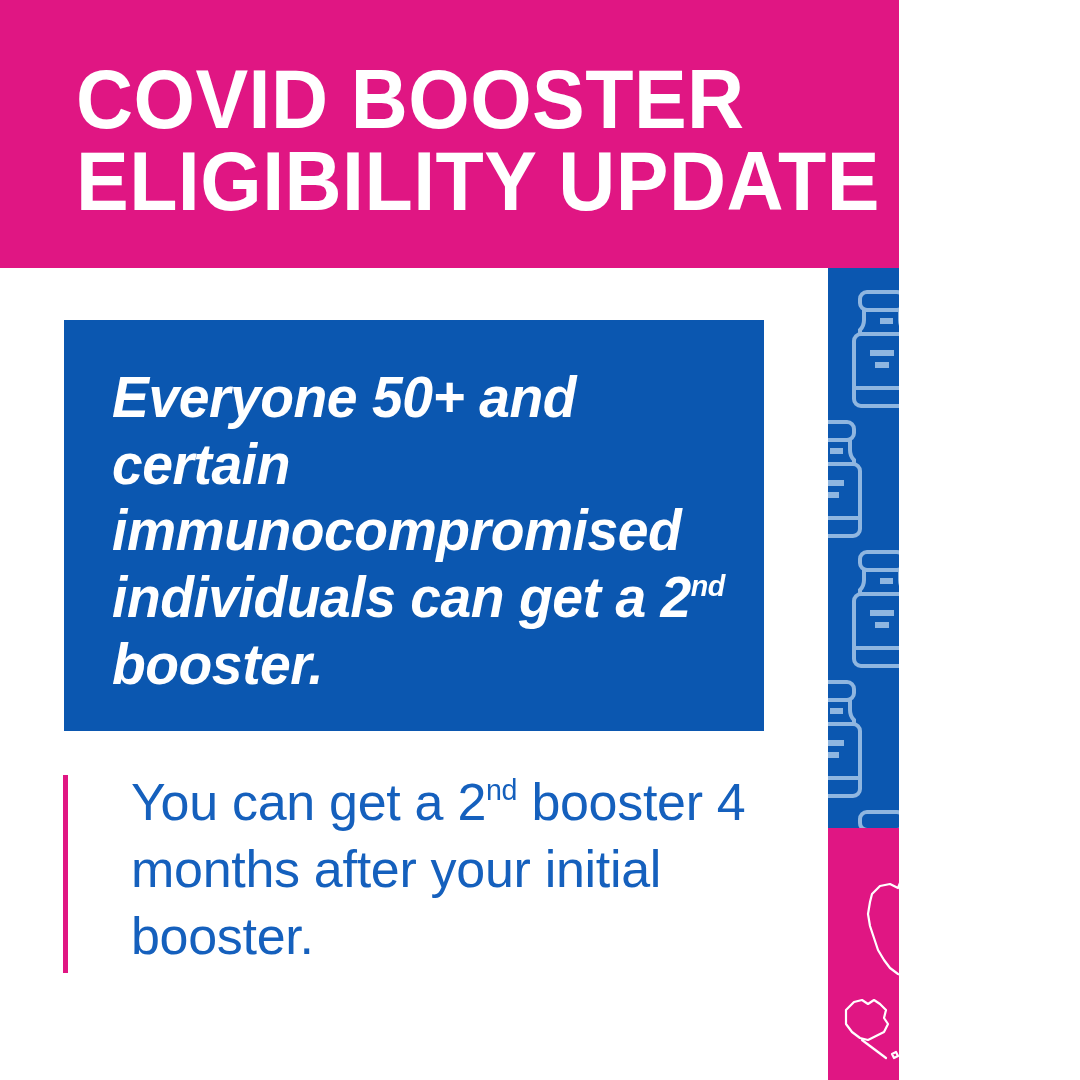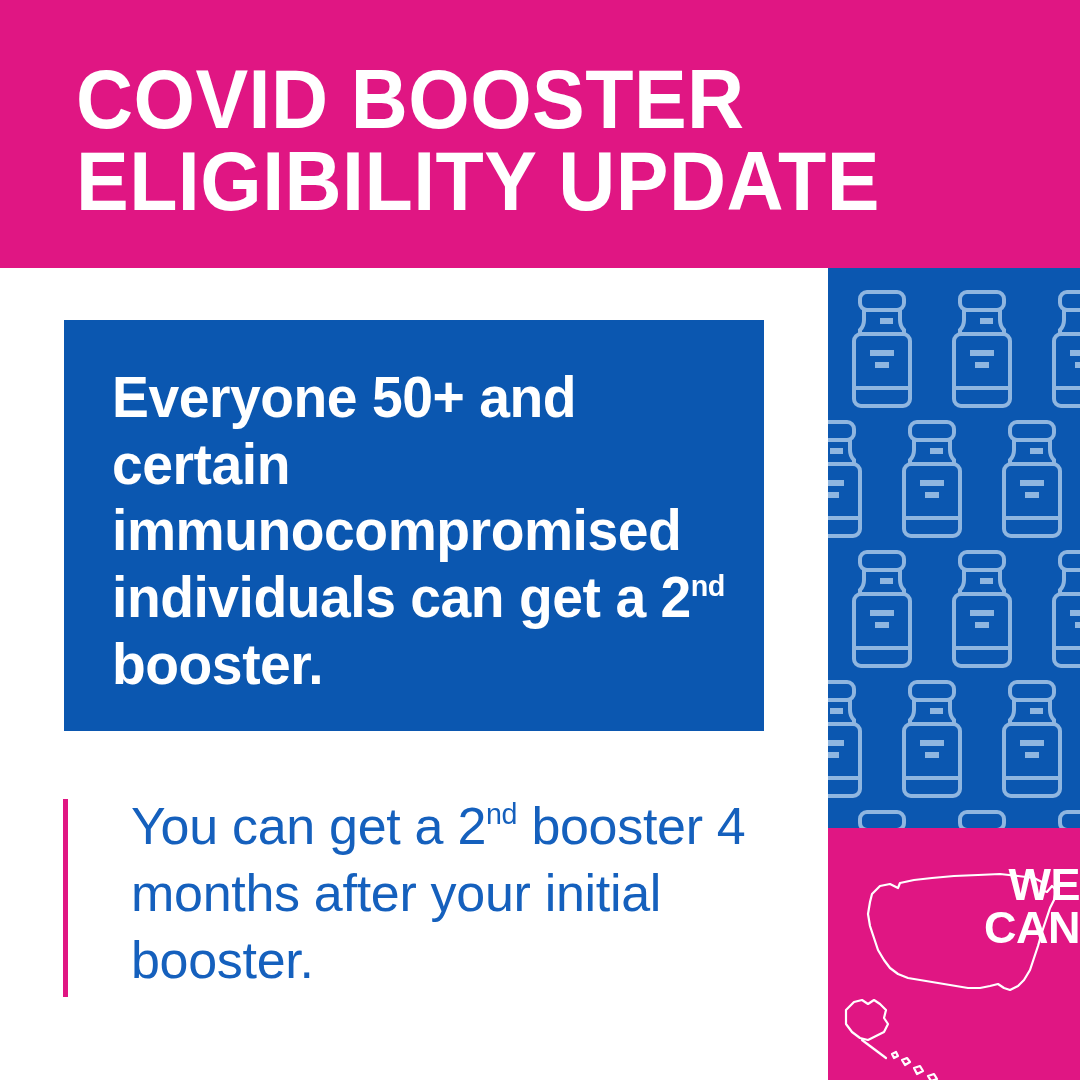--- a/index.html
+++ b/index.html
@@ -6,21 +6,21 @@
     margin: 0;
     padding: 0;
     background: #ffffff;
   }
   body {
     font-family: "Liberation Sans", sans-serif;
   }
 
   #poster {
     position: relative;
-    width: 1080px;
+    width: 899px;
     height: 1080px;
     background: #ffffff;
     overflow: hidden;
   }
 
   
   .header-band {
     position: absolute;
     left: 0;
     top: 0;
@@ -64,20 +64,21 @@
   }
 
   
   .blue-box {
     position: absolute;
     left: 64px;
     top: 320px;
     width: 700px;
     height: 411px;
     background: #0b57b0;
+    font-style: italic;
   }
   .blue-box-text {
     position: absolute;
     left: 48px;
     top: 44px;
     width: 640px;
     color: #ffffff;
     font-family: "Liberation Sans", sans-serif;
     font-weight: 700;
     font-size: 57px;
@@ -93,21 +94,20 @@
     line-height: 0;
   }
 
   
   .subnote {
     position: absolute;
     left: 63px;
     top: 775px;
     width: 700px;
     height: 198px;
-    margin-top: 24px;
   }
   .subnote-rule {
     position: absolute;
     left: 0;
     top: 0;
     width: 5px;
     height: 198px;
     background: #e01683;
   }
   .subnote-text {

